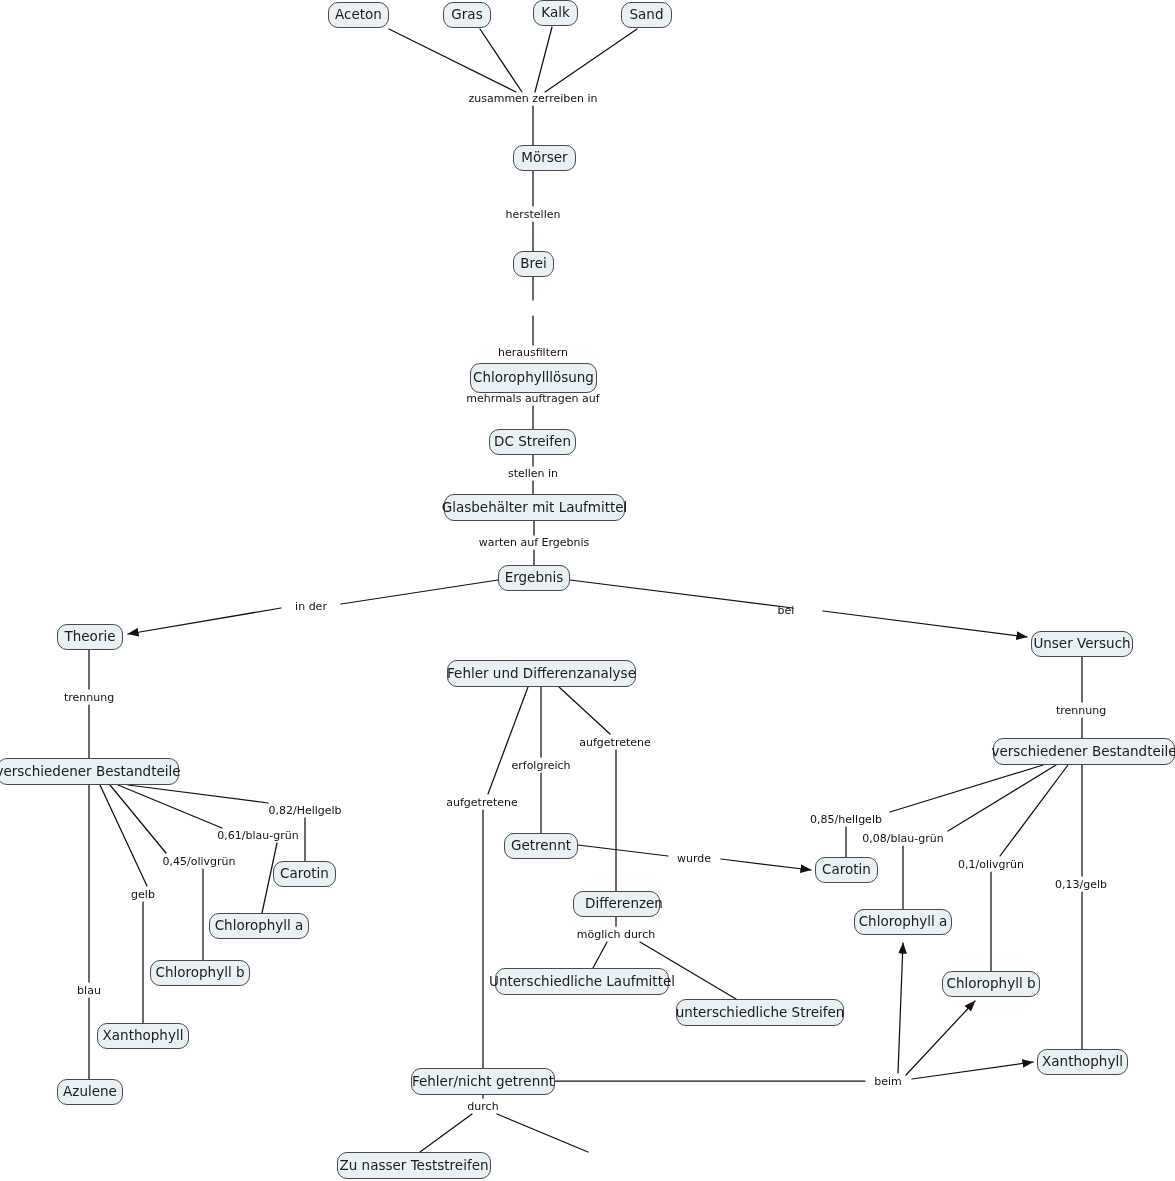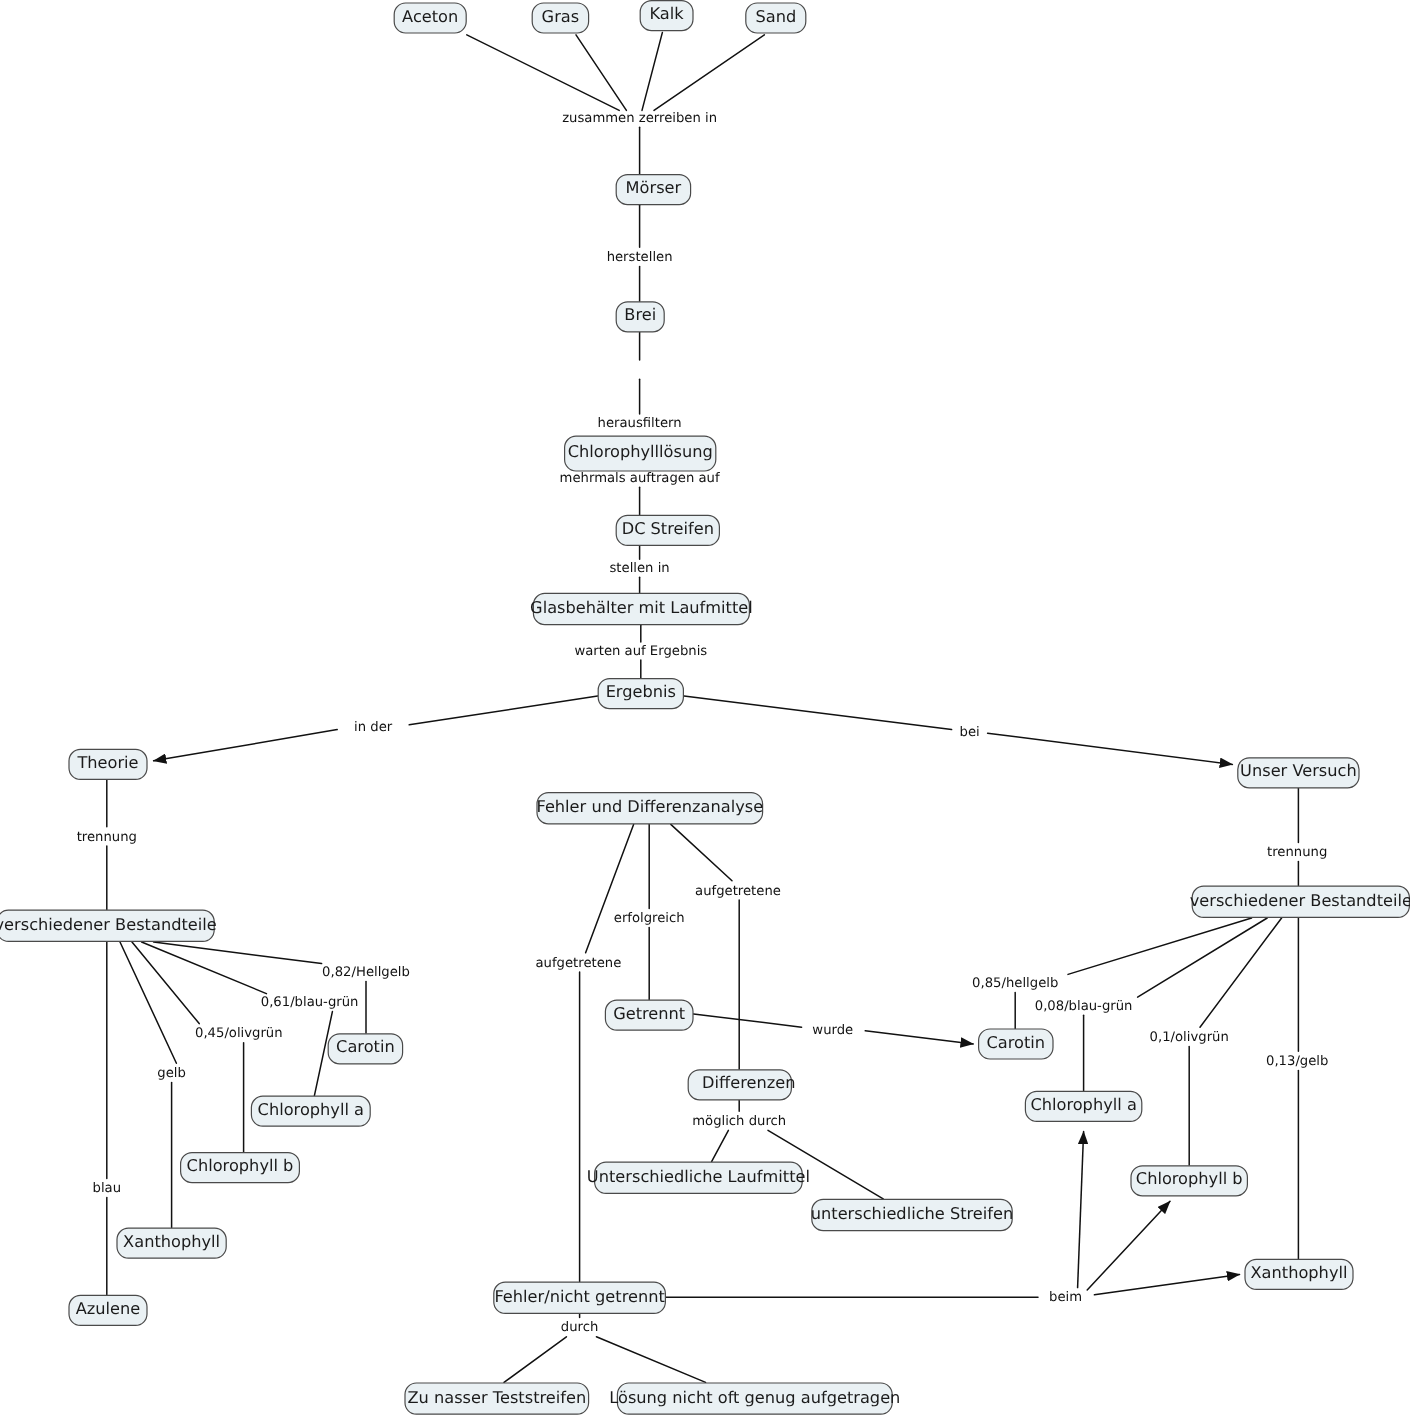--- a/index.html
+++ b/index.html
@@ -145,53 +145,52 @@
     </g>
   </svg>
 
   <div class="node" style="left:328px;top:2px;width:61px;">Aceton</div>
   <div class="node" style="left:443px;top:2px;width:48px;">Gras</div>
   <div class="node" style="left:533px;top:0px;width:45px;">Kalk</div>
   <div class="node" style="left:621px;top:2px;width:51px;">Sand</div>
   <div class="node" style="left:501px;top:145px;width:63px;margin-left:12px;">Mörser</div>
   <div class="node" style="left:513px;top:251px;width:41px;">Brei</div>
   <div class="node" style="left:470px;top:363px;width:127px;height:30px;">Chlorophylllösung</div>
-  <div class="node" style="left:489px;top:429px;width:87px;margin-left:24px;">DC Streifen</div>
+  <div class="node" style="left:489px;top:429px;width:87px;">DC Streifen</div>
   <div class="node" style="left:444px;top:494px;width:181px;height:27px;">Glasbehälter mit Laufmittel</div>
   <div class="node" style="left:498px;top:565px;width:72px;">Ergebnis</div>
   <div class="node" style="left:57px;top:624px;width:66px;">Theorie</div>
   <div class="node" style="left:1031px;top:631px;width:102px;">Unser Versuch</div>
   <div class="node" style="left:447px;top:660px;width:189px;height:27px;">Fehler und Differenzanalyse</div>
   <div class="node" style="left:-3px;top:758px;width:182px;height:27px;">verschiedener Bestandteile</div>
   <div class="node" style="left:993px;top:738px;width:182px;height:27px;">verschiedener Bestandteile</div>
   <div class="node" style="left:273px;top:861px;width:63px;">Carotin</div>
   <div class="node" style="left:209px;top:913px;width:100px;">Chlorophyll a</div>
   <div class="node" style="left:150px;top:960px;width:100px;">Chlorophyll b</div>
   <div class="node" style="left:97px;top:1023px;width:92px;">Xanthophyll</div>
   <div class="node" style="left:57px;top:1079px;width:66px;">Azulene</div>
   <div class="node" style="left:504px;top:833px;width:74px;">Getrennt</div>
   <div class="node" style="left:573px;top:891px;width:87px;padding-left:24px;">Differenzen</div>
   <div class="node" style="left:495px;top:968px;width:174px;height:27px;">Unterschiedliche Laufmittel</div>
   <div class="node" style="left:676px;top:999px;width:168px;height:27px;">unterschiedliche Streifen</div>
   <div class="node" style="left:411px;top:1068px;width:144px;height:27px;">Fehler/nicht getrennt</div>
   <div class="node" style="left:337px;top:1152px;width:154px;height:27px;">Zu nasser Teststreifen</div>
-  <div class="node" style="left:514px;top:1152px;width:230px;height:27px;">Lösung nicht oft genug aufgetragen</div>
   <div class="node" style="left:815px;top:857px;width:63px;">Carotin</div>
   <div class="node" style="left:854px;top:909px;width:98px;">Chlorophyll a</div>
   <div class="node" style="left:942px;top:971px;width:98px;">Chlorophyll b</div>
   <div class="node" style="left:1037px;top:1049px;width:91px;">Xanthophyll</div>
 
   <div class="linklabel" style="left:533px;top:98px;">zusammen zerreiben in</div>
   <div class="linklabel" style="left:533px;top:214px;">herstellen</div>
   <div class="linklabel" style="left:533px;top:308px;margin-top:44px;">herausfiltern</div>
   <div class="linklabel" style="left:533px;top:398px;text-align:right;">mehrmals auftragen auf</div>
   <div class="linklabel" style="left:533px;top:473px;">stellen in</div>
   <div class="linklabel" style="left:534px;top:542px;text-align:right;">warten auf Ergebnis</div>
   <div class="linklabel" style="left:311px;top:606px;">in der</div>
-  <div class="linklabel" style="left:808px;top:610px;">bei</div>
+  <div class="linklabel" style="left:786px;top:610px;">bei</div>
   <div class="linklabel" style="left:89px;top:697px;">trennung</div>
   <div class="linklabel" style="left:1081px;top:710px;">trennung</div>
   <div class="linklabel" style="left:305px;top:810px;">0,82/Hellgelb</div>
   <div class="linklabel" style="left:258px;top:835px;">0,61/blau-grün</div>
   <div class="linklabel" style="left:199px;top:861px;">0,45/olivgrün</div>
   <div class="linklabel" style="left:143px;top:894px;">gelb</div>
   <div class="linklabel" style="left:89px;top:990px;">blau</div>
   <div class="linklabel" style="left:482px;top:802px;">aufgetretene</div>
   <div class="linklabel" style="left:541px;top:765px;">erfolgreich</div>
   <div class="linklabel" style="left:615px;top:742px;">aufgetretene</div>

